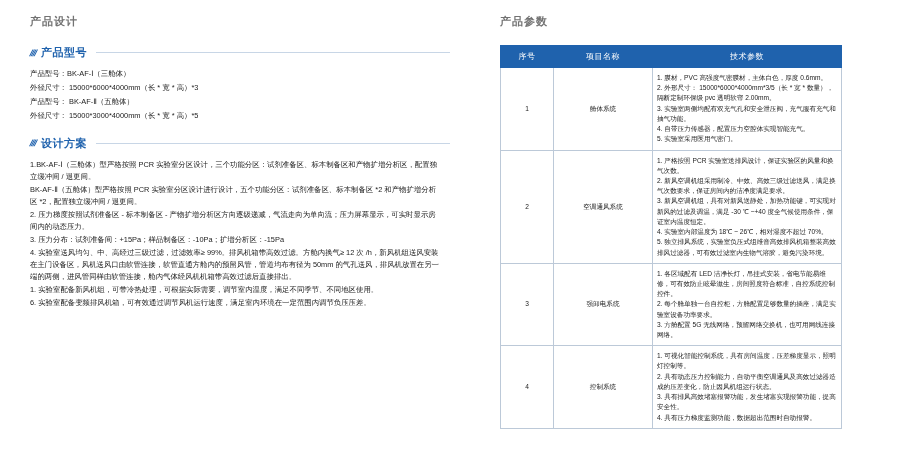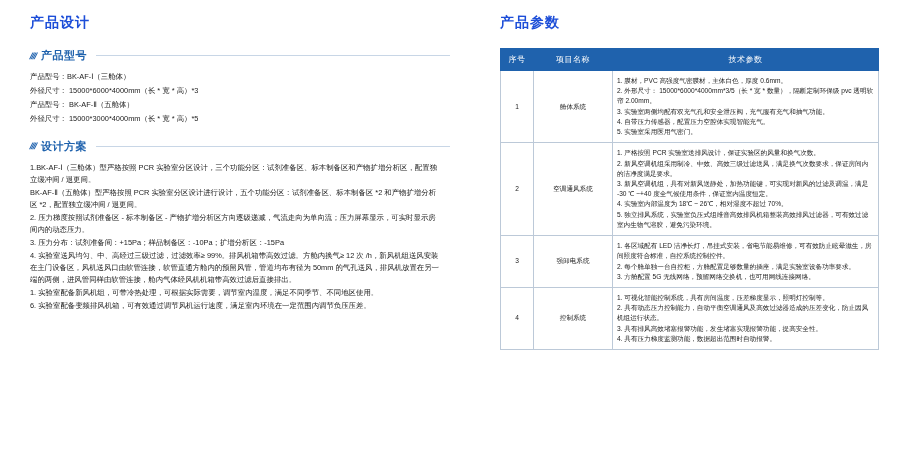--- a/index.html
+++ b/index.html
@@ -23,25 +23,25 @@
   .col-left {
     position: absolute;
     left: 30px;
     top: 14px;
     width: 420px;
   }
   .col-right {
     position: absolute;
     left: 500px;
     top: 14px;
-    width: 379px;
+    width: 342px;
   }
   .section-title {
-    color: #1d4ed8;
-    font-size: 14px;
+    color: #737373;
+    font-size: 11px;
     font-weight: bold;
     letter-spacing: 1px;
     margin: 0 0 16px 0;
   }
   .sub-head {
     display: flex;
     align-items: center;
     gap: 5px;
     margin: 10px 0 8px 0;
   }
@@ -81,21 +81,21 @@
   table.params {
     border-collapse: collapse;
     width: 100%;
     table-layout: fixed;
   }
   table.params th {
     background: #1f62ad;
     color: #ffffff;
     font-size: 8px;
     font-weight: normal;
-    padding: 5px 2px;
+    padding: 5px 12px;
     border: 1px solid #1f62ad;
     text-align: center;
     letter-spacing: 0.5px;
   }
   table.params td {
     border: 1px solid #bcc9d8;
     font-size: 6.6px;
     line-height: 1.55;
     color: #1b1b1b;
     vertical-align: middle;

